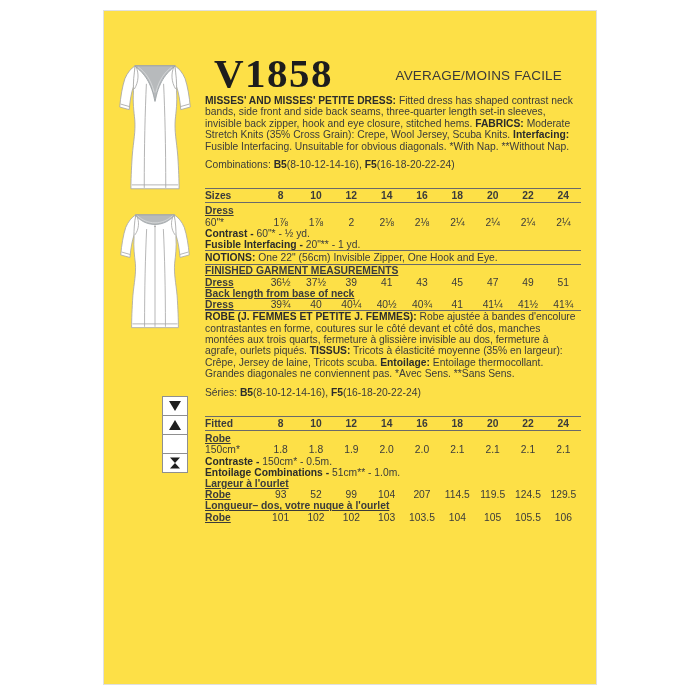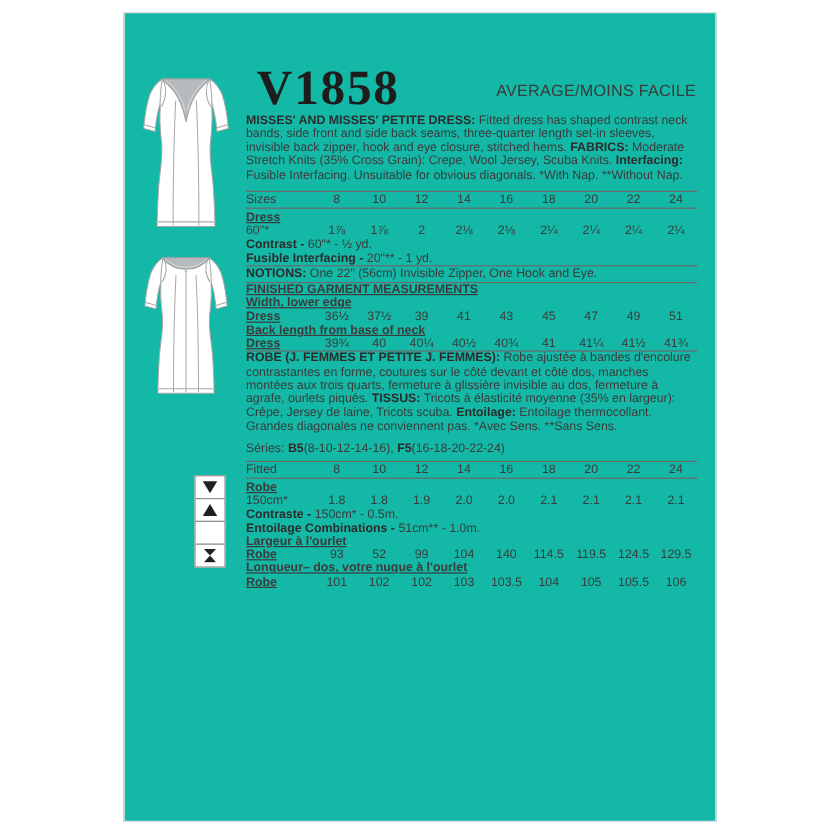--- a/index.html
+++ b/index.html
@@ -1,21 +1,21 @@
 <!DOCTYPE html>
 <html><head>
 <meta charset="utf-8">
 <style>
   * { margin:0; padding:0; box-sizing:border-box; }
   html,body { width:700px; height:700px; background:#ffffff; font-family:"Liberation Sans", sans-serif; color:#3b3b3b; }
-  .card { position:absolute; left:103px; top:10px; width:494px; height:675px; background:#14b8a6; border:1px solid #e0e0e0; }
+  .card { position:absolute; left:103px; top:10px; width:494px; height:675px; background:#fde047; border:1px solid #e0e0e0; }
 
   
   .pattern-number { position:absolute; left:110px; top:38px; font-family:"Liberation Serif", serif; font-weight:600; font-size:41px; letter-spacing:1.5px; color:#1d1d1d; }
-  .difficulty { position:absolute; right:16px; top:57px; font-size:13.5px; color:#3a3a3a; letter-spacing:0.2px; }
+  .difficulty { position:absolute; right:34px; top:57px; font-size:13.5px; color:#3a3a3a; letter-spacing:0.2px; }
 
   
   .dress { position:absolute; left:8px; }
   .dress-front { top:48px; width:86px; height:146px; }
   .dress-back { top:198px; width:86px; height:132px; }
   .dress svg { width:100%; height:100%; }
 
   
   .nap-strip { position:absolute; left:58px; top:386px; }
   .nap-box { width:26px; height:20px; border:1px solid #8f8f8f; background:#fff; margin-top:-1px; display:flex; align-items:center; justify-content:center; }
@@ -24,21 +24,21 @@
   
   .content { position:absolute; left:101px; top:84px; width:376px; font-size:10.3px; line-height:11.4px; }
   .content b { color:#2c2c2c; }
   p.desc { margin:0 0 7px 0; }
   .line { line-height:11.2px; }
   .rule-t { border-top:1px solid #6a6a6a; }
   .rule-b { border-bottom:1px solid #6a6a6a; }
 
   .trow { display:grid; grid-template-columns:58px repeat(9,1fr); align-items:baseline; line-height:11.2px; }
   .trow .num { text-align:center; }
-  .thead { font-weight:normal; padding:1px 0; margin-top:4px; }
+  .thead { font-weight:bold; padding:1px 0; margin-top:18px; }
   .sect { font-weight:bold;text-decoration:underline; }
   .boxed { padding:1px 0; }
   .mt2 { margin-top:2px; } .mt5 { margin-top:5px; }
 </style>
 </head>
 <body>
 
 <div class="card">
 
   <div class="pattern-number">V1858</div>
@@ -90,20 +90,21 @@
           <polygon points="2,0.5 12,0.5 7,6" fill="#1f1f1f"></polygon>
           <polygon points="2,11.5 12,11.5 7,6" fill="#1f1f1f"></polygon>
         </svg>
     </div>
   </div>
 
   <div class="content">
 
     <p class="desc"><b>MISSES' AND MISSES' PETITE DRESS:</b><span> Fitted dress has shaped contrast neck bands, side front and side back seams, three-quarter length set-in sleeves, invisible back zipper, hook and eye closure, stitched hems. </span><b>FABRICS:</b><span> Moderate Stretch Knits (35% Cross Grain): Crepe, Wool Jersey, Scuba Knits. </span><b>Interfacing:</b><span> Fusible Interfacing. Unsuitable for obvious diagonals. *With Nap. **Without Nap.</span></p>
 
+    <div class="line"><span>Combinations: </span><b>B5</b><span>(8-10-12-14-16), </span><b>F5</b><span>(16-18-20-22-24)</span></div>
 
     <div class="trow thead rule-t rule-b">
       <span>Sizes</span>
       <span class="num">8</span>
         <span class="num">10</span>
         <span class="num">12</span>
         <span class="num">14</span>
         <span class="num">16</span>
         <span class="num">18</span>
         <span class="num">20</span>
@@ -121,21 +122,20 @@
         <span class="num">2¼</span>
         <span class="num">2¼</span>
         <span class="num">2¼</span>
         <span class="num">2¼</span>
     </div>
     <div class="line"><b>Contrast -</b><span> 60"* - ½ yd.</span></div>
     <div class="line"><b>Fusible Interfacing -</b><span> 20"** - 1 yd.</span></div>
     <div class="line boxed rule-t rule-b"><b>NOTIONS:</b><span> One 22" (56cm) Invisible Zipper, One Hook and Eye.</span></div>
 
     <div class="line sect">FINISHED GARMENT MEASUREMENTS</div>
-    <div class="line sect">Width, lower edge</div>
     <div class="trow">
       <span class="sect">Dress</span>
       <span class="num">36½</span>
         <span class="num">37½</span>
         <span class="num">39</span>
         <span class="num">41</span>
         <span class="num">43</span>
         <span class="num">45</span>
         <span class="num">47</span>
         <span class="num">49</span>
@@ -187,21 +187,21 @@
     <div class="line"><b>Contraste -</b><span> 150cm* - 0.5m.</span></div>
     <div class="line"><b>Entoilage Combinations -</b><span> 51cm** - 1.0m.</span></div>
 
     <div class="line sect">Largeur à l'ourlet</div>
     <div class="trow">
       <span class="sect">Robe</span>
       <span class="num">93</span>
         <span class="num">52</span>
         <span class="num">99</span>
         <span class="num">104</span>
-        <span class="num">140</span>
+        <span class="num">207</span>
         <span class="num">114.5</span>
         <span class="num">119.5</span>
         <span class="num">124.5</span>
         <span class="num">129.5</span>
     </div>
     <div class="line sect">Longueur– dos, votre nuque à l'ourlet</div>
     <div class="trow">
       <span class="sect">Robe</span>
       <span class="num">101</span>
         <span class="num">102</span>

